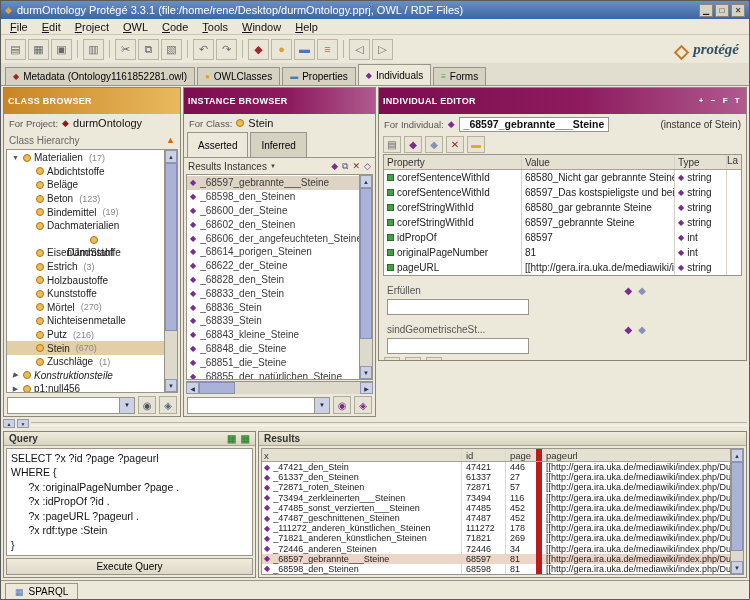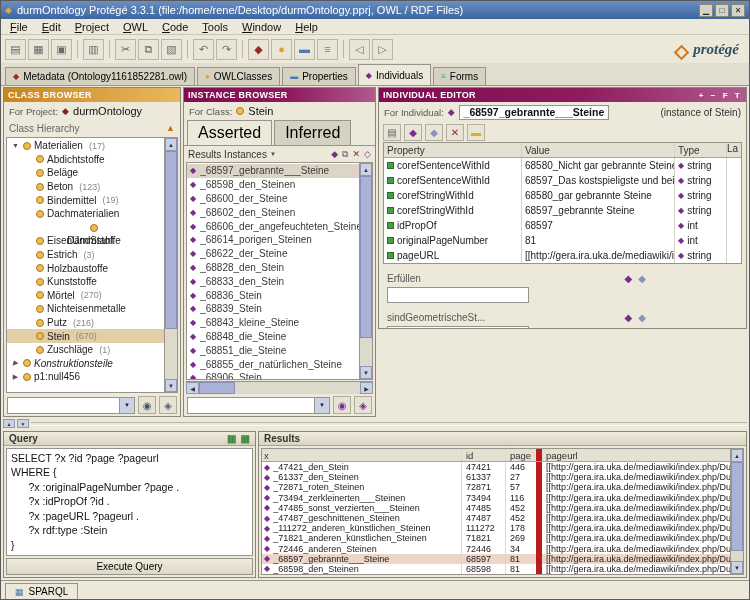--- a/index.html
+++ b/index.html
@@ -19,22 +19,22 @@
 .logo{margin-left:auto;display:flex;align-items:flex-end;gap:6px;padding-right:6px}
 .logo-diamond{width:11px;height:11px;border:2px solid #c87820;transform:rotate(45deg)}
 .logo-text{font-family:"Liberation Serif",serif;font-style:italic;font-weight:bold;font-size:15px;color:#32505e}
 .tabrow{position:absolute;left:0;right:0;top:62px;height:23px;display:flex;align-items:flex-end;padding-left:4px;border-bottom:1px solid #98948a;background:#e2decf}
 .tab{height:18px;display:flex;align-items:center;gap:4px;padding:0 7px;font-size:10px;border:1px solid #98948a;border-bottom:none;background:#d6d2c2;margin-right:2px;white-space:nowrap;cursor:pointer}
 .tab.active{background:#ece8da;height:21px}
 .tab-icon{font-size:8px}
 .panel{position:absolute;border:1px solid #8a8678;background:#ece8da;display:flex;flex-direction:column;overflow:hidden}
 .class-browser{left:2px;top:86px;width:178px;height:330px}
 .instance-browser{left:182px;top:86px;width:193px;height:330px}
-.individual-editor{left:377px;top:86px;width:369px;height:242px}
-.phead{flex:0 0 14px;display:flex;align-items:center;gap:4px;padding:0 4px;color:#fff;font-size:9px;font-weight:bold;letter-spacing:.3px}
+.individual-editor{left:377px;top:86px;width:369px;height:274px}
+.phead{flex:0 0 14px;display:flex;align-items:flex-start;gap:4px;padding:8px 4px;color:#fff;font-size:9px;font-weight:bold;letter-spacing:.3px}
 .phead.orange{background:linear-gradient(90deg,#c98524,#e9b95e)}
 .phead.purple{background:linear-gradient(90deg,#7d0d4e,#8d1b5e 55%,#b05a8e)}
 .ph-spacer{flex:1}
 .ph-mini{font-size:8px;font-weight:bold;color:#fff;padding:0 2px;cursor:pointer}
 .forrow{flex:0 0 18px;display:flex;align-items:center;gap:4px;padding:0 5px}
 .forlabel{color:#555;font-size:9.5px;white-space:nowrap}
 .forvalue{font-weight:normal;font-size:11px;color:#111;white-space:nowrap}
 .picon{font-size:9px}
 .sectionrow{flex:0 0 16px;display:flex;align-items:center;padding:0 5px;font-size:10px;color:#666}
 .scrollwrap{flex:1;display:flex;margin:1px 2px;border:1px solid #98948a;background:#fff;overflow:hidden}
@@ -46,21 +46,21 @@
 .count{color:#888;font-size:9px;margin-left:3px}
 .vscroll{flex:0 0 13px;border-left:1px solid #98948a;background:#ddd9cb;display:flex;flex-direction:column}
 .sbtn{flex:0 0 13px;background:#ccd2e6;border:1px solid #9096b4;font-size:6px;color:#334;display:flex;align-items:center;justify-content:center;cursor:pointer}
 .strack{flex:1;position:relative}
 .sthumb{position:absolute;left:0;right:0;background:#aab2d8;border:1px solid #8890b8;cursor:pointer}
 .browrow{flex:0 0 22px;display:flex;align-items:center;gap:3px;padding:2px 3px}
 .combo{flex:1;height:17px;background:#fff;border:1px solid #98948a;display:flex;align-items:center;justify-content:flex-end;cursor:pointer}
 .combo-arrow{width:15px;height:15px;background:#ccd2e6;border-left:1px solid #98948a;font-size:6px;color:#223;display:flex;align-items:center;justify-content:center}
 .miniBtn{width:18px;height:18px;border:1px solid #b0ac9c;background:#e6e2d4;font-size:10px;display:flex;align-items:center;justify-content:center;cursor:pointer}
 .subtabs{flex:0 0 17px;display:flex;align-items:flex-end;padding-left:3px}
-.subtab{height:15px;padding:12px 10px;font-size:16px;border:1px solid #98948a;border-bottom:none;background:#d6d2c2;display:flex;align-items:center;margin-right:2px;cursor:pointer}
+.subtab{height:15px;padding:12px 10px;font-size:10px;border:1px solid #98948a;border-bottom:none;background:#d6d2c2;display:flex;align-items:center;margin-right:2px;cursor:pointer}
 .subtab.active{background:#ece8da;height:16px}
 .listhead{flex:0 0 17px;display:flex;align-items:center;gap:3px;padding:0 4px;font-size:10px;color:#333;border-top:1px solid #98948a}
 .lh-arrow{font-size:6px;color:#444}
 .lh-icons{margin-left:auto;display:flex;gap:4px}
 .lh-icon{font-size:9px;cursor:pointer}
 .irow{height:13.8px;display:flex;align-items:center;gap:4px;padding-left:3px;font-size:10px;color:#3a3a3a;white-space:nowrap;cursor:pointer}
 .irow.sel{background:#ded4c6}
 .dia{color:#7b2d8e;font-size:8px;flex:none}
 .hscroll{flex:0 0 13px;display:flex;border-top:1px solid #98948a;background:#ddd9cb;margin:0 2px}
 .hbtn{flex:0 0 13px;background:#ccd2e6;border:1px solid #9096b4;font-size:6px;color:#334;display:flex;align-items:center;justify-content:center}

